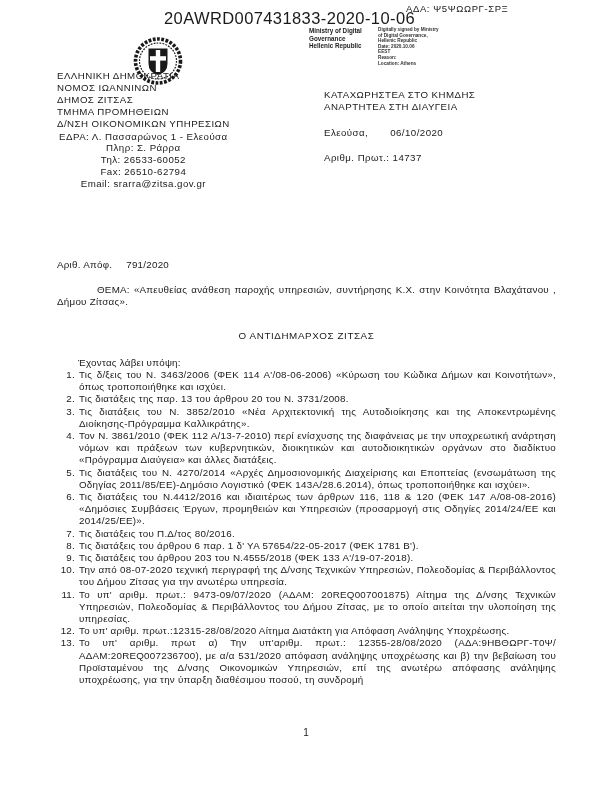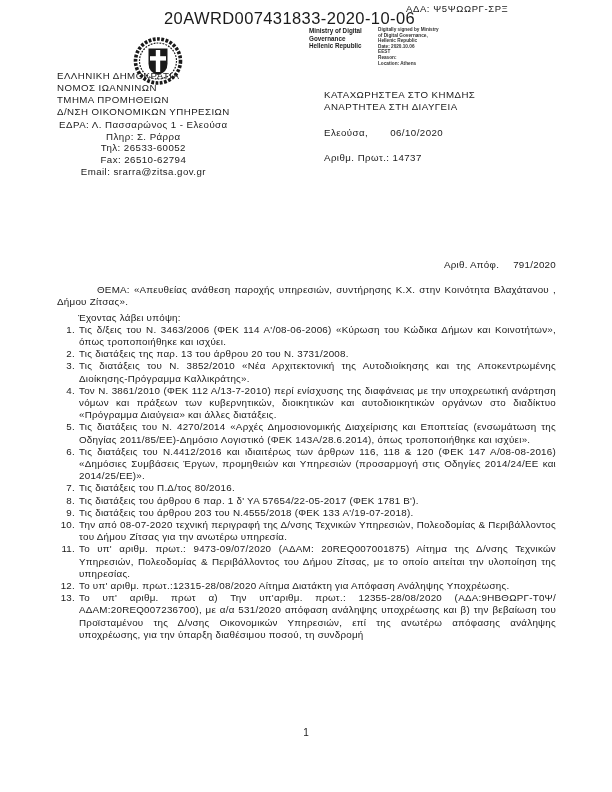--- a/index.html
+++ b/index.html
@@ -23,25 +23,25 @@
   .emblem { position:absolute; top:36px; left:132px; }
   
   .sender { position:absolute; top:70px; left:57px; font-size:9.7px; line-height:11.9px; letter-spacing:0.45px; }
   .sender .contact { margin-top:1px;text-align:center; }
   .registry { position:absolute; top:89px; left:324px; font-size:9.7px; line-height:11.9px; letter-spacing:0.45px; }
   .registry .place-date { margin-top:14px; }
   .registry .place-date .date { margin-left:22px;text-align:right; }
   .registry .protocol { margin-top:13px; }
   
   .main { position:absolute; top:259px; left:57px; width:499px; font-size:9.8px; line-height:12.2px; letter-spacing:0.25px; }
-  .decision-no { text-align:right; }
+  .decision-no { text-align:left; }
   .decision-no .num { margin-left:14px; }
   .subject { margin-top:13px; text-align:justify; text-indent:40px; }
   .issuer { margin-top:21px; text-align:center; letter-spacing:0.6px; }
-  .preamble { margin-top:3px; padding-left:21px; }
+  .preamble { margin-top:15px; padding-left:21px; }
   ol.considerations { margin:0; padding:0 0 0 21px; list-style-position:outside; }
   ol.considerations li { text-align:justify; margin:0; padding-left:1px; }
   
   .page-num { position:absolute; top:727px; left:0; width:100%; text-align:center; font-size:10px; }
 </style>
 </head>
 <body>
 
 <div class="page">
 
@@ -71,20 +71,21 @@
       <ellipse cx="26" cy="25" rx="18.5" ry="18" fill="none" stroke="#1a1a1a" stroke-width="1.2" stroke-dasharray="1.8 1.2"></ellipse>
       <path d="M16.5 12.5 h19 v15 q0 9 -9.5 11.5 q-9.5 -2.5 -9.5 -11.5 z" fill="#1a1a1a"></path>
       <rect x="23.8" y="14" width="4.4" height="22" fill="#ffffff"></rect>
       <rect x="18" y="20.2" width="16" height="4.4" fill="#ffffff"></rect>
     </svg>
   </div>
 
   <div class="sender">
     <div>ΕΛΛΗΝΙΚΗ ΔΗΜΟΚΡΑΤΙΑ</div>
     <div>ΝΟΜΟΣ ΙΩΑΝΝΙΝΩΝ</div>
+    <div>ΔΗΜΟΣ ΖΙΤΣΑΣ</div>
     <div>ΤΜΗΜΑ ΠΡΟΜΗΘΕΙΩΝ</div>
     <div>Δ/ΝΣΗ ΟΙΚΟΝΟΜΙΚΩΝ ΥΠΗΡΕΣΙΩΝ</div>
     <div class="contact">
       <div>ΕΔΡΑ: Λ. Πασσαρώνος 1 - Ελεούσα</div>
       <div>Πληρ: Σ. Ράρρα</div>
       <div>Τηλ: 26533-60052</div>
       <div>Fax: 26510-62794</div>
       <div>Email: srarra@zitsa.gov.gr</div>
     </div>
   </div>
@@ -96,20 +97,21 @@
       <span>Ελεούσα,</span><span class="date">06/10/2020</span>
     </div>
     <div class="protocol">Αριθμ. Πρωτ.: 14737</div>
   </div>
 
   <div class="main">
     <div class="decision-no">
       <span>Αριθ. Απόφ.</span><span class="num">791/2020</span>
     </div>
     <div class="subject">ΘΕΜΑ: «Απευθείας ανάθεση παροχής υπηρεσιών, συντήρησης Κ.Χ. στην Κοινότητα Βλαχάτανου , Δήμου Ζίτσας».</div>
+    <div class="issuer">Ο ΑΝΤΙΔΗΜΑΡΧΟΣ ΖΙΤΣΑΣ</div>
     <div class="preamble">Έχοντας λάβει υπόψη:</div>
     <ol class="considerations">
       <li>Τις δ/ξεις του Ν. 3463/2006 (ΦΕΚ 114 Α'/08-06-2006) «Κύρωση του Κώδικα Δήμων και Κοινοτήτων», όπως τροποποιήθηκε και ισχύει.</li>
       <li>Τις διατάξεις της παρ. 13 του άρθρου 20 του Ν. 3731/2008.</li>
       <li>Τις διατάξεις του Ν. 3852/2010 «Νέα Αρχιτεκτονική της Αυτοδιοίκησης και της Αποκεντρωμένης Διοίκησης-Πρόγραμμα Καλλικράτης».</li>
       <li>Τον Ν. 3861/2010 (ΦΕΚ 112 Α/13-7-2010) περί ενίσχυσης της διαφάνειας με την υποχρεωτική ανάρτηση νόμων και πράξεων των κυβερνητικών, διοικητικών και αυτοδιοικητικών οργάνων στο διαδίκτυο «Πρόγραμμα Διαύγεια» και άλλες διατάξεις.</li>
       <li>Τις διατάξεις του Ν. 4270/2014 «Αρχές Δημοσιονομικής Διαχείρισης και Εποπτείας (ενσωμάτωση της Οδηγίας 2011/85/ΕΕ)-Δημόσιο Λογιστικό (ΦΕΚ 143Α/28.6.2014), όπως τροποποιήθηκε και ισχύει».</li>
       <li>Τις διατάξεις του Ν.4412/2016 και ιδιαιτέρως των άρθρων 116, 118 &amp; 120 (ΦΕΚ 147 Α/08-08-2016) «Δημόσιες Συμβάσεις Έργων, προμηθειών και Υπηρεσιών (προσαρμογή στις Οδηγίες 2014/24/ΕΕ και 2014/25/ΕΕ)».</li>
       <li>Τις διατάξεις του Π.Δ/τος 80/2016.</li>
       <li>Τις διατάξεις του άρθρου 6 παρ. 1 δ' ΥΑ 57654/22-05-2017 (ΦΕΚ 1781 Β').</li>

